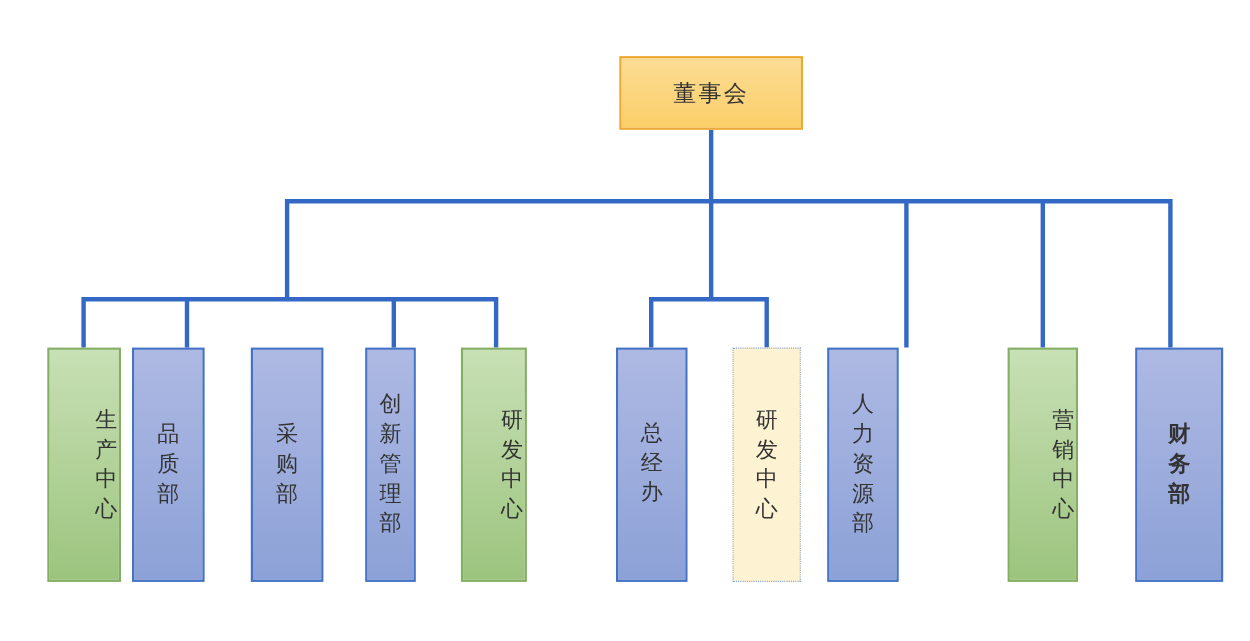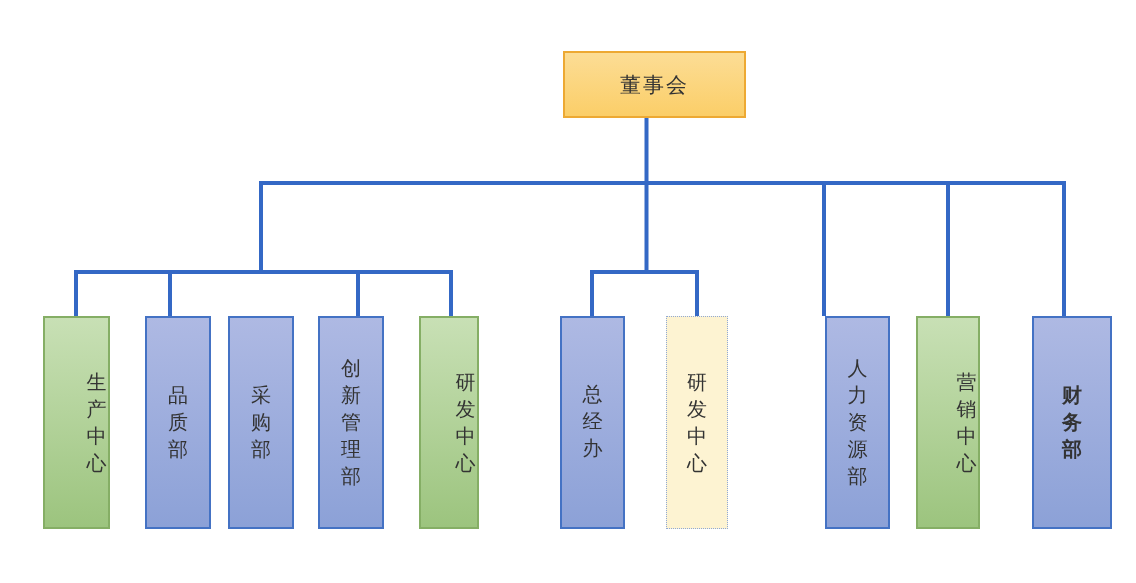--- a/index.html
+++ b/index.html
@@ -19,21 +19,21 @@
   }
   .conn {
     fill: none;
     stroke: var(--c-connector, #3468c5);
     stroke-width: 4;
     stroke-linejoin: miter;
   }
   .root-box {
     position: absolute;
     left: 563px; top: 51px;
-    width: 183px; height: 67px;
+    width: 167px; height: 67px;
     box-sizing: border-box;
     background: linear-gradient(var(--c-root-fill-top, #fcdd95), var(--c-root-fill-bottom, #fbce68));
     border: 2px solid var(--c-root-border, #eda933);
     display: flex;
     align-items: center;
     justify-content: center;
     font-size: 21px;
     letter-spacing: 2px;
   }
   .dept {
@@ -60,27 +60,27 @@
     background: linear-gradient(var(--c-green-fill-top, #c8e0b5), var(--c-green-fill-bottom, #9cc47e));
     border: 2px solid var(--c-green-border, #85ae65);
     justify-content: flex-end;
   }
   .dept.cream {
     background: var(--c-cream-fill, #fdf3d2);
     border: 1px dotted var(--c-cream-border, #8fa8d8);
   }
   
   .d0 { left: 43px;   width: 67px; }
-  .d1 { left: 145px;  width: 66px; }
+  .d1 { left: 120px;  width: 66px; }
   .d2 { left: 228px;  width: 66px; }
-  .d3 { left: 318px;  width: 66px; }
+  .d3 { left: 332px;  width: 46px; }
   .d4 { left: 419px;  width: 60px; }
   .d5 { left: 560px;  width: 65px; font-family: Liberation Mono, monospace; }
   .d6 { left: 666px;  width: 62px; }
-  .d7 { left: 825px;  width: 65px; }
+  .d7 { left: 752px;  width: 65px; }
   .d8 { left: 916px;  width: 64px; }
   .d9 { left: 1032px; width: 80px; font-weight: bold; }
 </style>
 </head>
 <body>
 
 <div class="canvas">
 
   <svg class="connectors" viewBox="0 0 1136 583">
 

